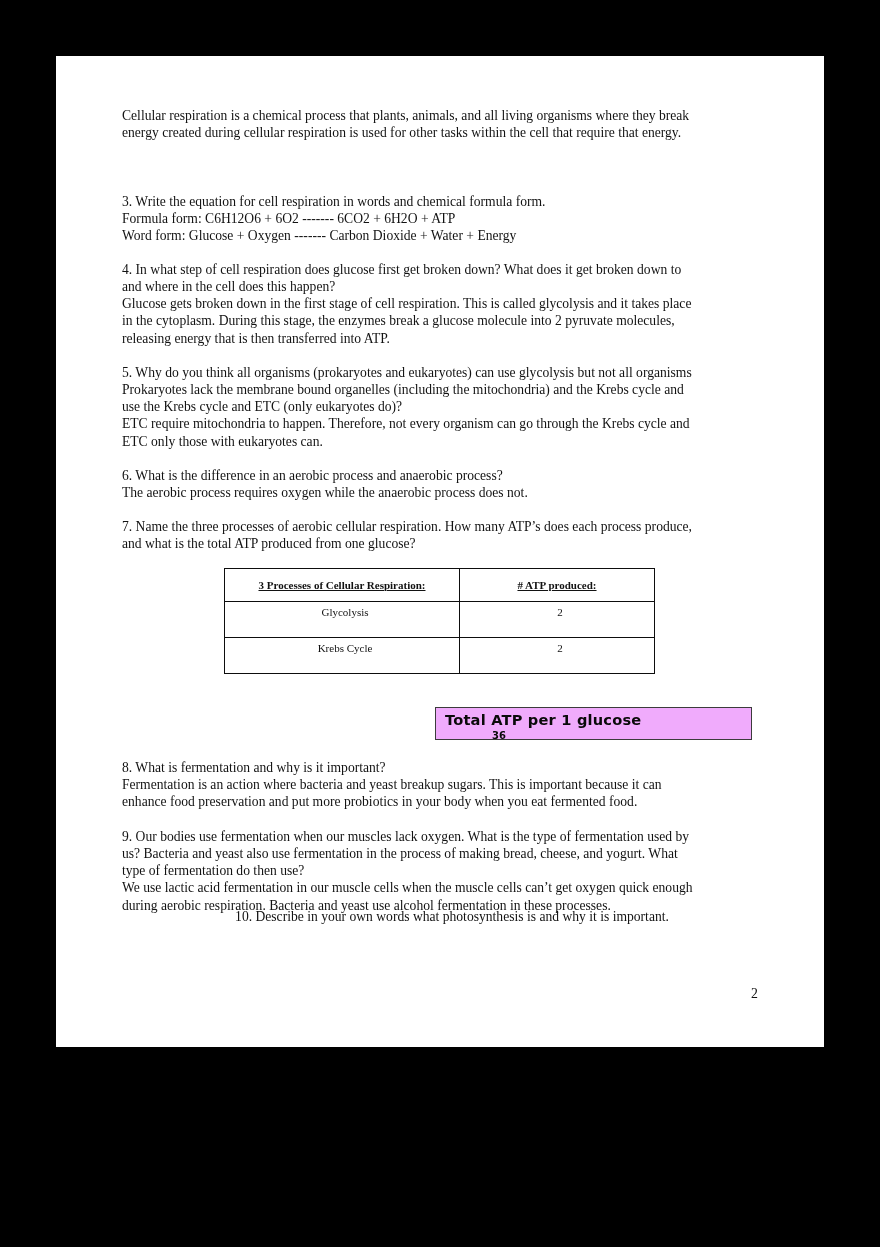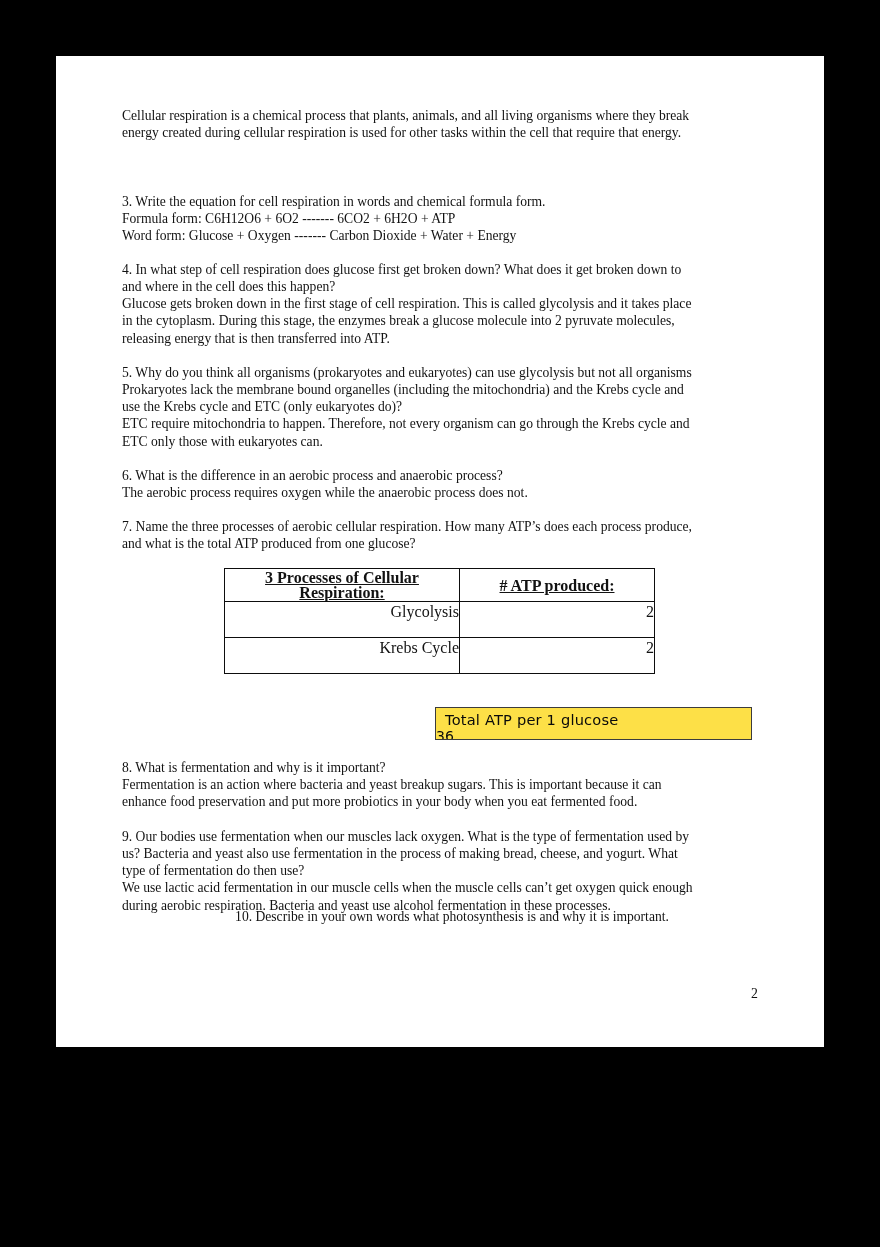--- a/index.html
+++ b/index.html
@@ -55,66 +55,67 @@
     left: 168px;
     top: 512px;
     width: 431px;
     border-collapse: collapse;
     table-layout: fixed;
     background: #fff;
   }
   table.atp-table th,
   table.atp-table td {
     border: 1.6px solid #0d0d0d;
-    font-size: 16px;
+    font-size: 11px;
     color: #121212;
     overflow: hidden;
   }
   table.atp-table th {
     font-weight: bold;
     text-decoration: underline;
     text-align: center;
     vertical-align: middle;
     line-height: 15px;
     height: 30px;
     padding: 1px 10px;
   }
   table.atp-table td {
     vertical-align: top;
-    text-align: right;
+    text-align: center;
     padding: 2px 0 0 6px;
     line-height: 16px;
   }
   .row-a td { height: 33px; }
   .row-b td { height: 33px; }
   .row-c td { height: 32px; }
 
   .total-box {
     position: absolute;
     left: 379px;
     top: 651px;
     width: 315px;
     height: 31px;
-    background: #fde047;
+    background: #f0abfc;
     border: 1px solid #3c3c3c;
     overflow: hidden;
     font-family: "DejaVu Sans", sans-serif;
-    font-weight: normal;
+    font-weight: bold;
     color: #0a0a0a;
   }
   .total-label {
     font-size: 14.6px;
     letter-spacing: 0.2px;
     padding: 3px 0 0 9px;
     line-height: 17px;
     white-space: pre;
   }
   .total-value {
-    font-size: 14px;
+    font-size: 10px;
     line-height: 14px;
+    margin-left: 56px;
     margin-top: 1px;
   }
   .page-num {
     position: absolute;
     left: 66px;
     top: 930px;
     width: 636px;
     text-align: right;
     font-size: 13.8px;
     color: #121212;

